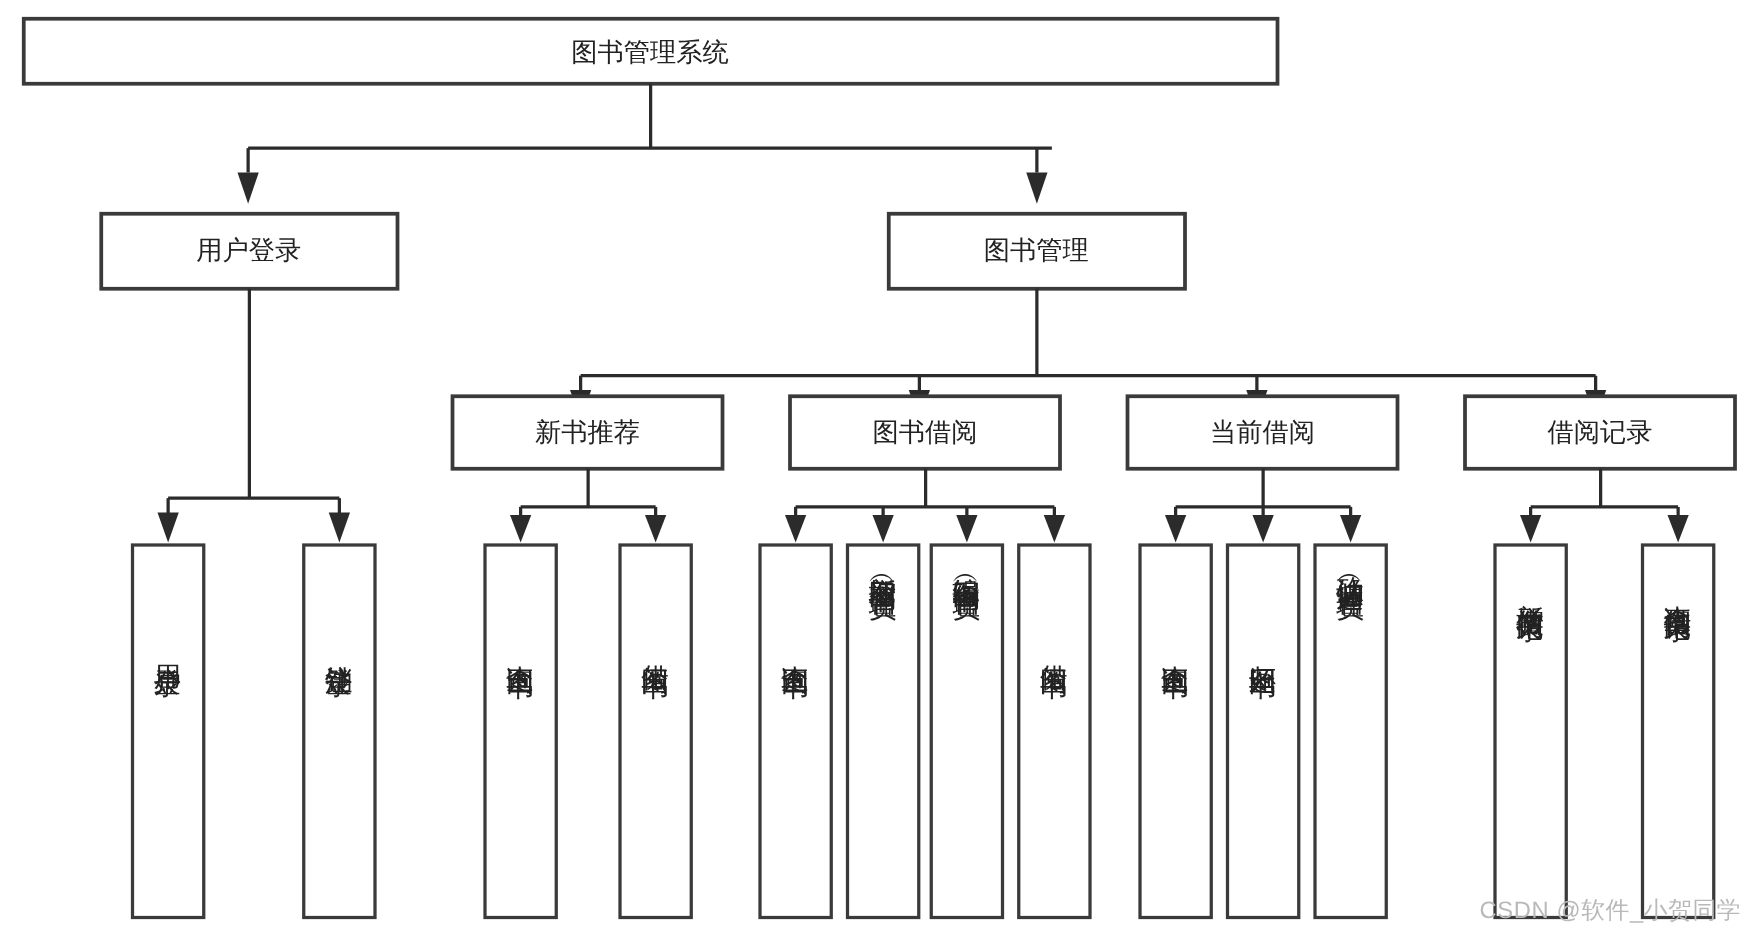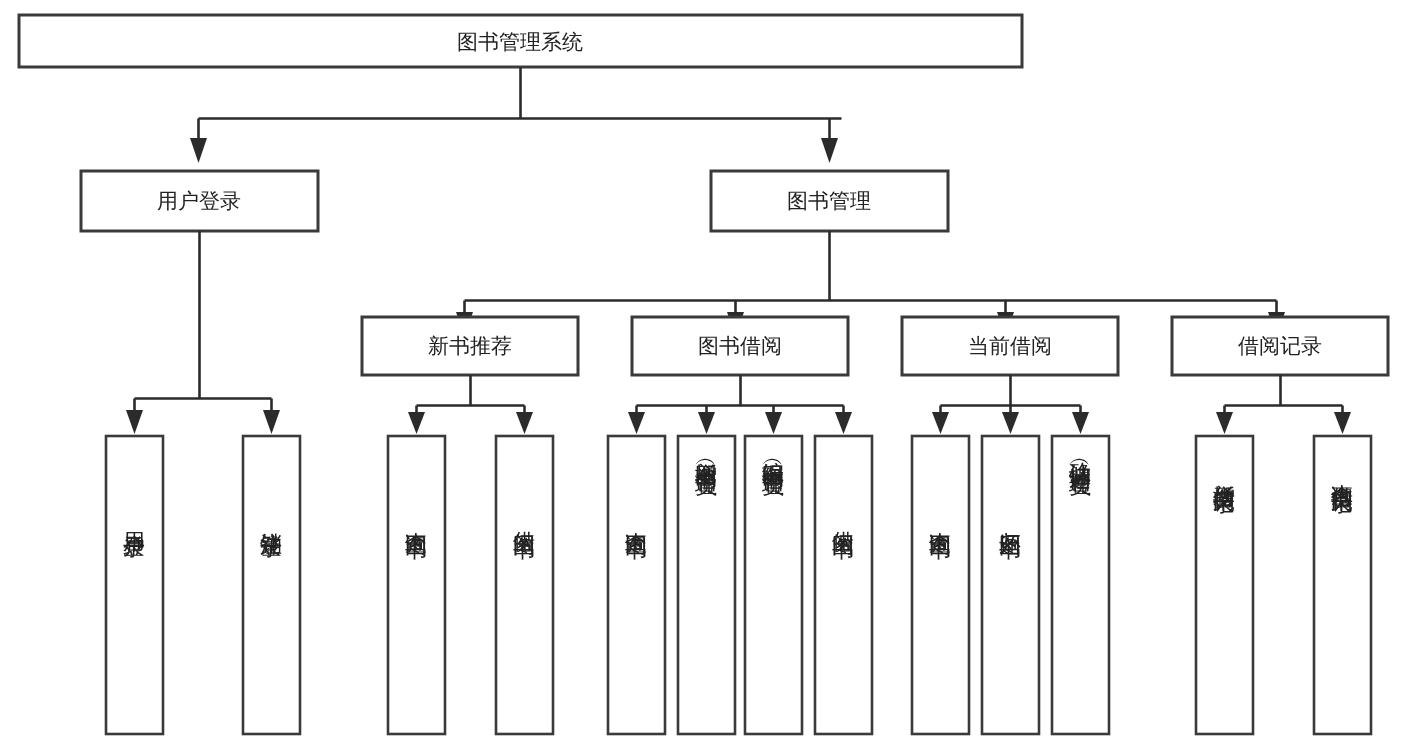--- a/index.html
+++ b/index.html
@@ -246,13 +246,14 @@
   <div class="leaf-label-wrap" style="left:1052px; top:436px; width:57px; height:298px;">
     <span class="leaf-label" style="margin-top:8px;">确认归还（管理员）</span>
   </div>
   <div class="leaf-label-wrap" style="left:1196px; top:436px; width:57px; height:298px;">
     <span class="leaf-label" style="margin-top:30px;">新增借阅记录</span>
   </div>
   <div class="leaf-label-wrap" style="left:1314px; top:436px; width:57px; height:298px;">
     <span class="leaf-label" style="margin-top:30px;">查询借阅记录</span>
   </div>
 
+  <div class="watermark">CSDN @软件_小贺同学</div>
 </div>
 
 </body></html>

